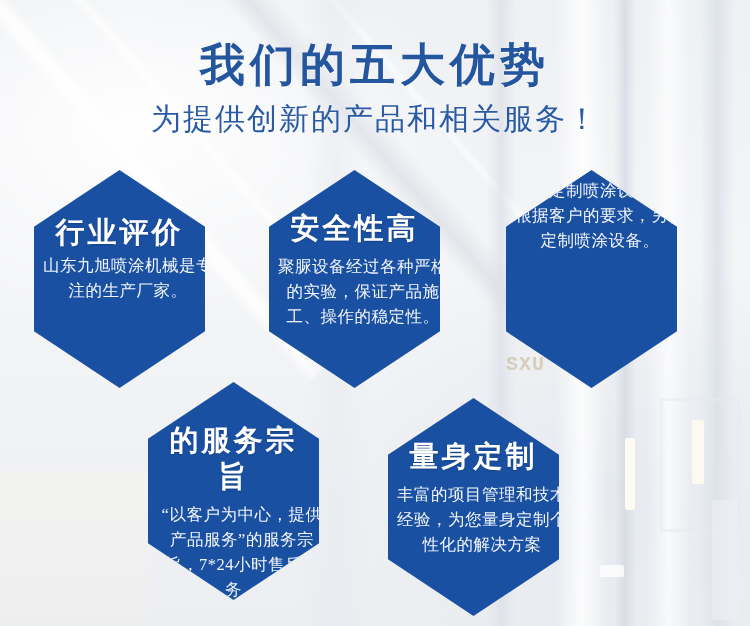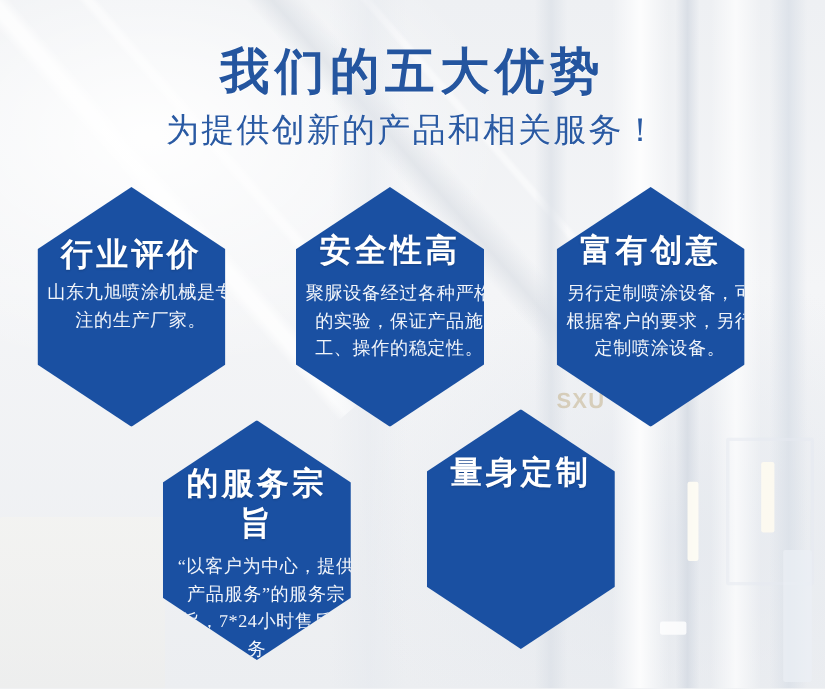--- a/index.html
+++ b/index.html
@@ -69,21 +69,21 @@
   .patch-4 { left: 712px; top: 500px; width: 26px; height: 120px; background: rgba(235,239,245,.7); }
   .patch-5 { left: 660px; top: 398px; width: 74px; height: 128px; border: 3px solid rgba(230,234,240,.55); background: transparent; }
   .patch-6 { left: 0px;   top: 470px; width: 150px; height: 156px; background: linear-gradient(180deg, rgba(243,243,241,.9), rgba(238,238,236,.6)); }
 
   
   .watermark {
     position: absolute;
     left: 506px; top: 352px;
     width: 46px; height: 26px;
     color: rgba(196,178,140,.55);
-    font-family: Liberation Sans, sans-serif;
+    font-family: Liberation Mono, monospace;
     font-weight: 700;
     font-size: 20px;
     letter-spacing: 1px;
     line-height: 26px;
   }
 
   
   .header {
     position: absolute;
     left: 0;
@@ -130,21 +130,21 @@
     padding: 0 6px;
     text-align: center;
     color: #ffffff;
   }
   
   .hex-1 { left: 34px;  top: 170px; }
   .hex-2 { left: 269px; top: 170px; }
   .hex-3 { left: 506px; top: 170px; }
   
   .hex-4 { left: 148px; top: 382px; }
-  .hex-5 { left: 388px; top: 372px; }
+  .hex-5 { left: 388px; top: 398px; }
 
   .hex-title {
     margin: 0;
     padding-top: 44px;
     font-family: "Liberation Serif", "DejaVu Serif", serif;
     font-weight: 700;
     font-size: 29px;
     line-height: 36px;
     letter-spacing: 3px;
     color: #ffffff;
@@ -204,27 +204,27 @@
       <h2 class="hex-title">行业评价</h2>
       <p class="hex-body">山东九旭喷涂机械是专注的生产厂家。</p>
     </div>
 
     <div class="hex hex-2">
       <h2 class="hex-title">安全性高</h2>
       <p class="hex-body">聚脲设备经过各种严格的实验，保证产品施工、操作的稳定性。</p>
     </div>
 
     <div class="hex hex-3">
-      <h2 class="hex-title">富有创意</h2>
       <p class="hex-body">另行定制喷涂设备，可根据客户的要求，另行定制喷涂设备。</p>
     </div>
 
     <div class="hex hex-4">
       <h2 class="hex-title">的服务宗旨</h2>
       <p class="hex-body">“以客户为中心，提供产品服务”的服务宗旨，7*24小时售后服务。</p>
     </div>
 
     <div class="hex hex-5">
       <h2 class="hex-title">量身定制</h2>
+      <p class="hex-body">丰富的项目管理和技术经验，为您量身定制个性化的解决方案</p>
     </div>
 
   </div>
 </div>
 
 </body></html>

